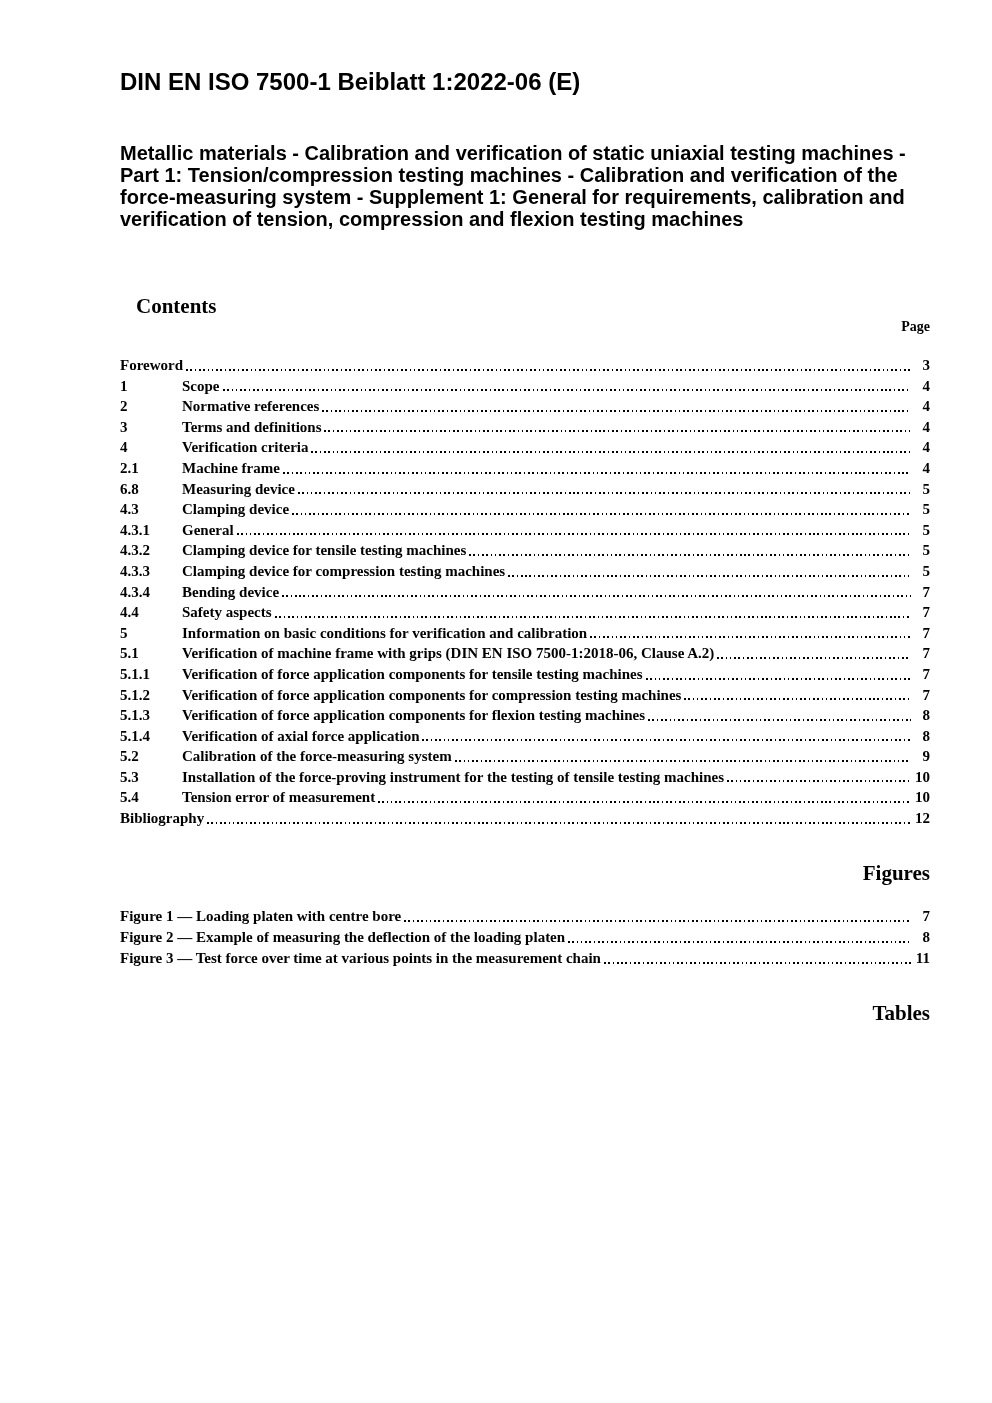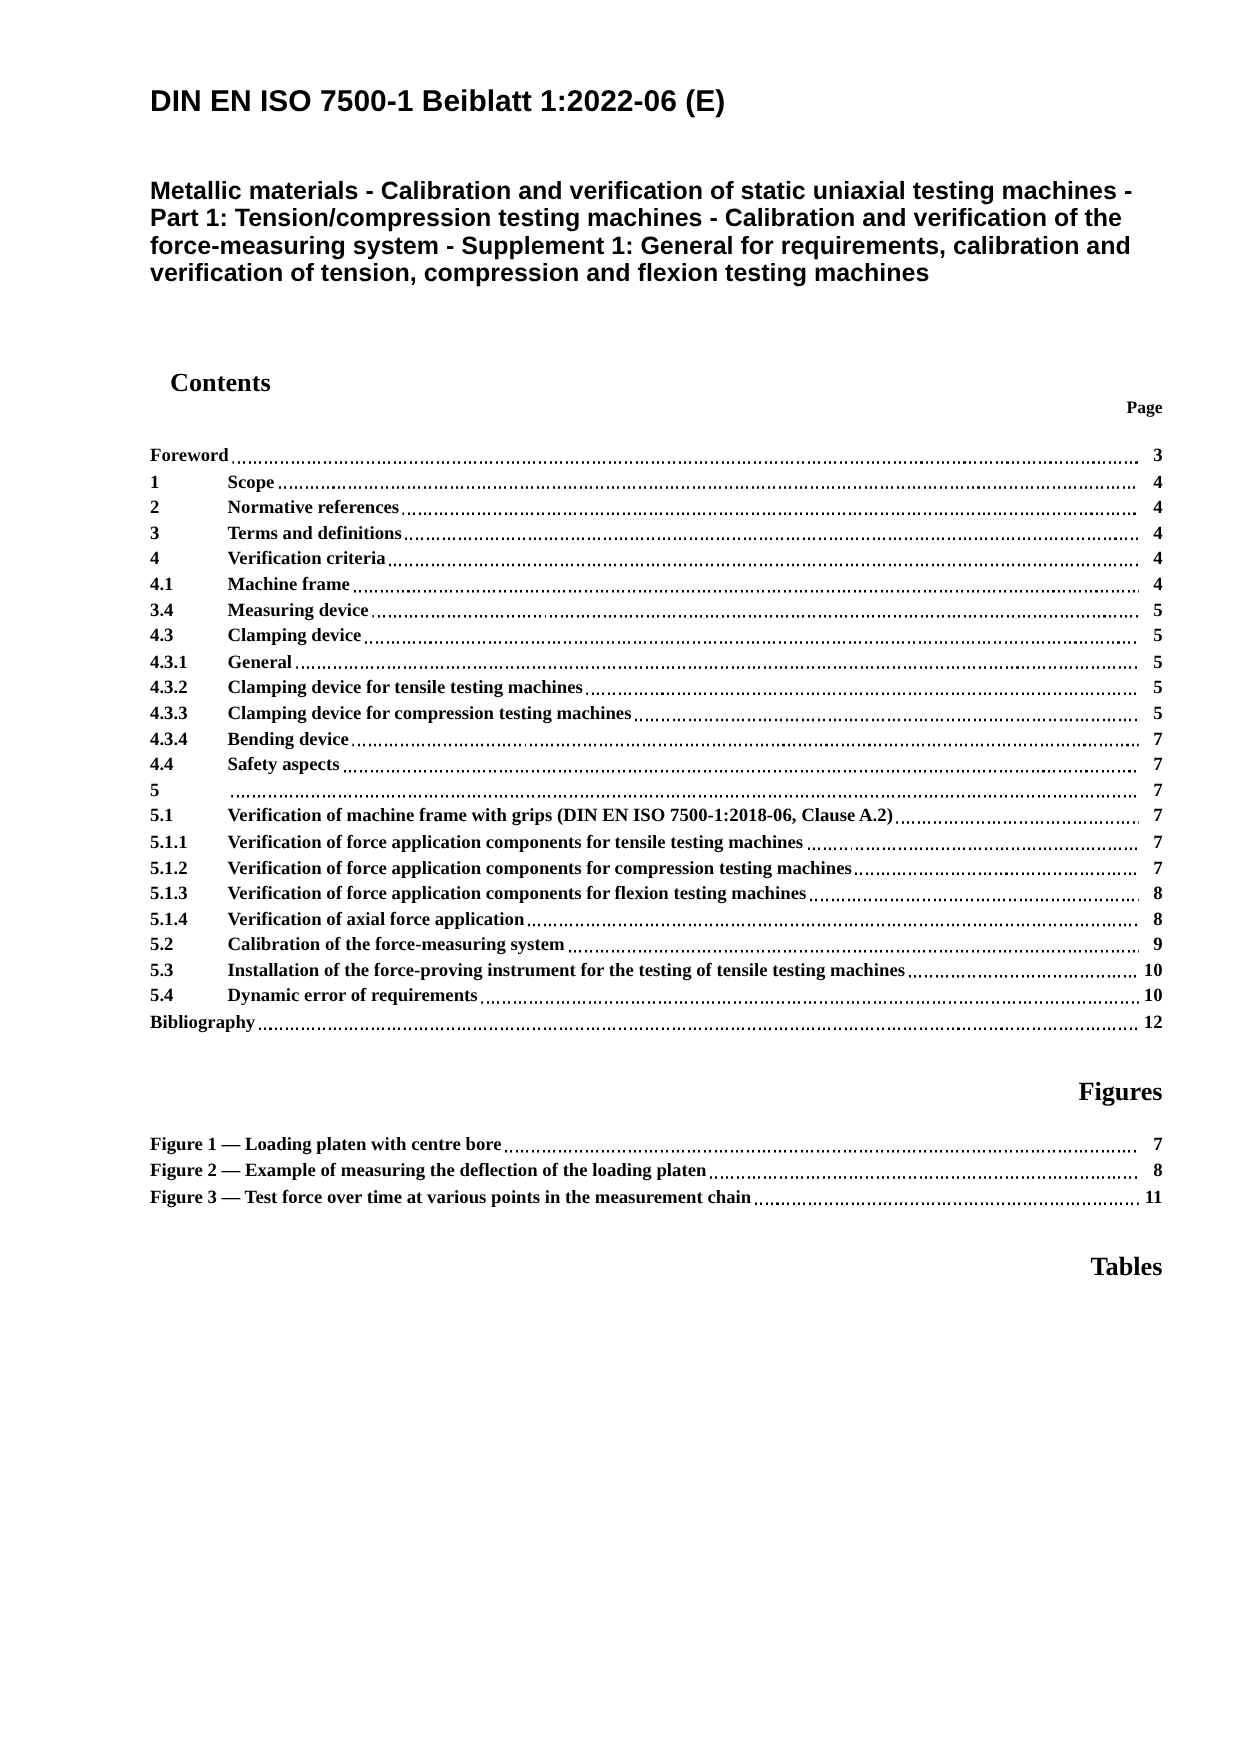--- a/index.html
+++ b/index.html
@@ -96,27 +96,27 @@
         <span class="leader"></span>
         <span class="toc-page">4</span>
       </div>
       <div class="toc-row">
         <span class="toc-num">4</span>
         <span class="toc-title">Verification criteria</span>
         <span class="leader"></span>
         <span class="toc-page">4</span>
       </div>
       <div class="toc-row">
-        <span class="toc-num">4.1</span>
+        <span class="toc-num">2.1</span>
         <span class="toc-title">Machine frame</span>
         <span class="leader"></span>
         <span class="toc-page">4</span>
       </div>
       <div class="toc-row">
-        <span class="toc-num">3.4</span>
+        <span class="toc-num">6.8</span>
         <span class="toc-title">Measuring device</span>
         <span class="leader"></span>
         <span class="toc-page">5</span>
       </div>
       <div class="toc-row">
         <span class="toc-num">4.3</span>
         <span class="toc-title">Clamping device</span>
         <span class="leader"></span>
         <span class="toc-page">5</span>
       </div>
@@ -145,20 +145,21 @@
         <span class="toc-page">7</span>
       </div>
       <div class="toc-row">
         <span class="toc-num">4.4</span>
         <span class="toc-title">Safety aspects</span>
         <span class="leader"></span>
         <span class="toc-page">7</span>
       </div>
       <div class="toc-row">
         <span class="toc-num">5</span>
+        <span class="toc-title">Information on basic conditions for verification and calibration</span>
         <span class="leader"></span>
         <span class="toc-page">7</span>
       </div>
       <div class="toc-row">
         <span class="toc-num">5.1</span>
         <span class="toc-title">Verification of machine frame with grips (DIN EN ISO 7500-1:2018-06, Clause A.2)</span>
         <span class="leader"></span>
         <span class="toc-page">7</span>
       </div>
       <div class="toc-row">
@@ -192,21 +193,21 @@
         <span class="toc-page">9</span>
       </div>
       <div class="toc-row">
         <span class="toc-num">5.3</span>
         <span class="toc-title">Installation of the force-proving instrument for the testing of tensile testing machines</span>
         <span class="leader"></span>
         <span class="toc-page">10</span>
       </div>
       <div class="toc-row">
         <span class="toc-num">5.4</span>
-        <span class="toc-title">Dynamic error of requirements</span>
+        <span class="toc-title">Tension error of measurement</span>
         <span class="leader"></span>
         <span class="toc-page">10</span>
       </div>
       <div class="toc-row">
         <span class="toc-title">Bibliography</span>
         <span class="leader"></span>
         <span class="toc-page">12</span>
       </div>
     </div>
 

